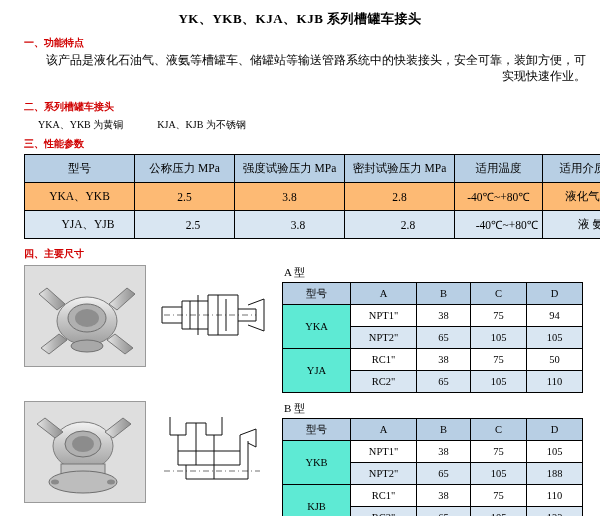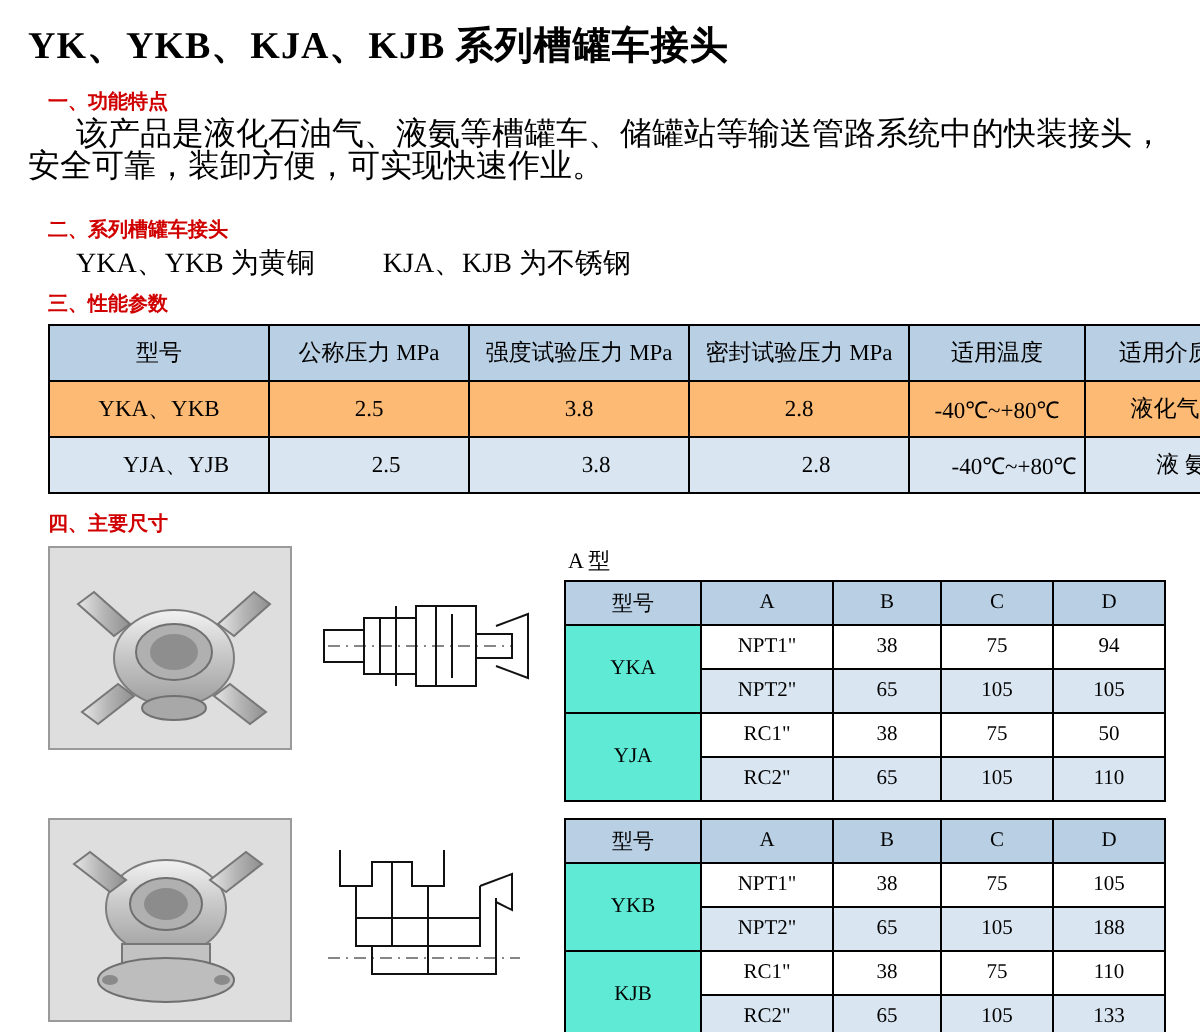--- a/index.html
+++ b/index.html
@@ -16,43 +16,44 @@
     overflow: hidden;
   }
   .page {
     position: relative;
     width: 600px;
     height: 516px;
     box-sizing: border-box;
     padding: 0 14px;
   }
   .doc-title {
-    text-align: left;
-    font-size: 19px;
+    text-align: center;
+    font-size: 13px;
     font-weight: bold;
     letter-spacing: 0.5px;
     margin: 10px 0 8px 0;
     font-family: "Liberation Serif", serif;
   }
   .section-head {
     color: #d00000;
     font-weight: bold;
     font-size: 10px;
     margin: 4px 0 2px 10px;
     font-family: "Liberation Sans", sans-serif;
   }
   .body-text {
-    font-size: 16px;
+    font-size: 12px;
     line-height: 16px;
     margin: 0 0 16px 0;
     text-indent: 24px;
     font-family: "Liberation Serif", serif;
+    text-align: right;
   }
   .mat-line {
-    font-size: 14px;
+    font-size: 10px;
     margin-left: 24px;
     line-height: 17px;
   }
   .mat-line .gap { display: inline-block; width: 34px; }
 
   
   table.perf {
     border-collapse: collapse;
     width: 568px;
     margin: 3px 0 0 10px;
@@ -332,20 +333,21 @@
             <path d="M26 50 L88 50"></path>
             <path d="M44 22 L44 64"></path>
             <path d="M62 34 L62 78"></path>
             <path d="M12 70 L108 70" stroke-dasharray="6 3 1 3" stroke-width="0.6"></path>
             <path d="M88 34 L104 28 L104 46 L96 42"></path>
           </g>
         </svg>
       </div>
 
       <div class="tbl-col">
+        <div class="type-label">B 型</div>
         <table class="dim">
           <colgroup>
             <col style="width:68px">
               <col style="width:66px">
               <col style="width:54px">
               <col style="width:56px">
               <col style="width:56px">
           </colgroup>
           <thead>
             <tr>

